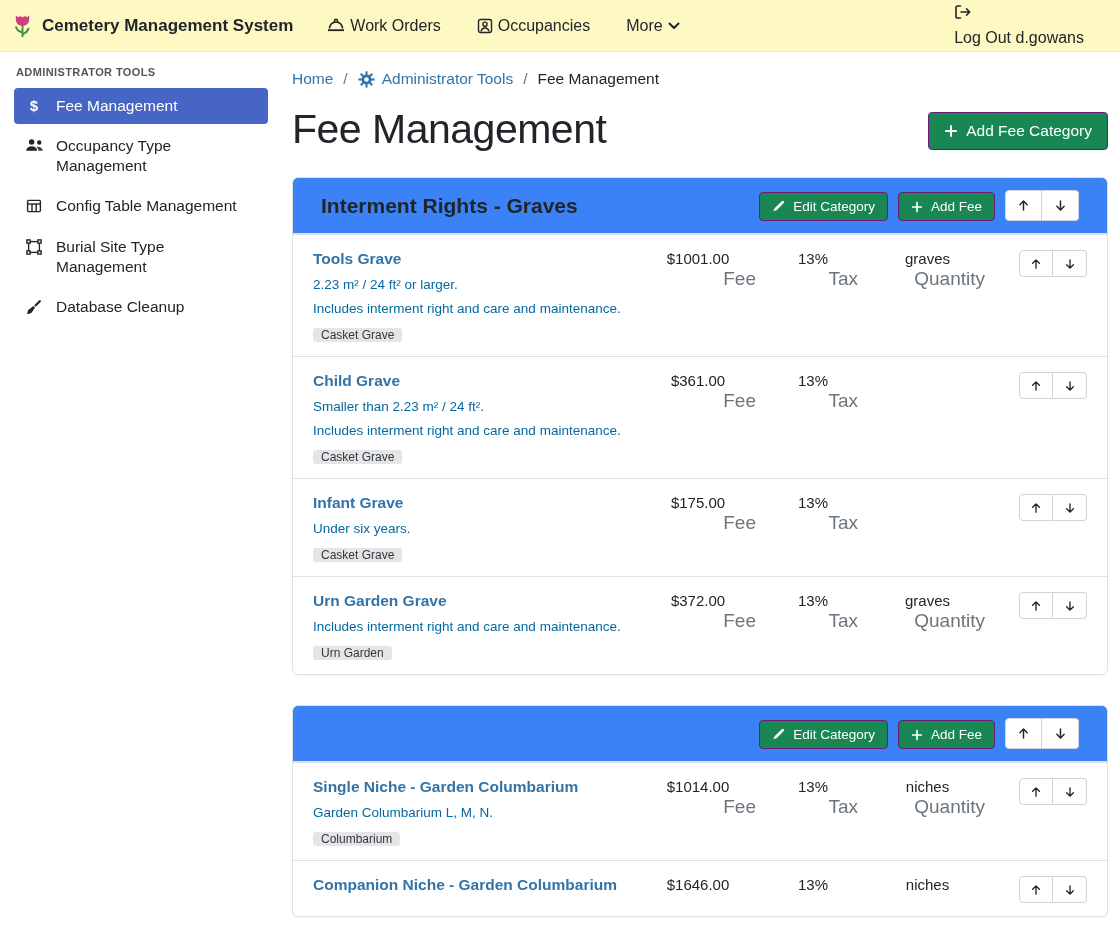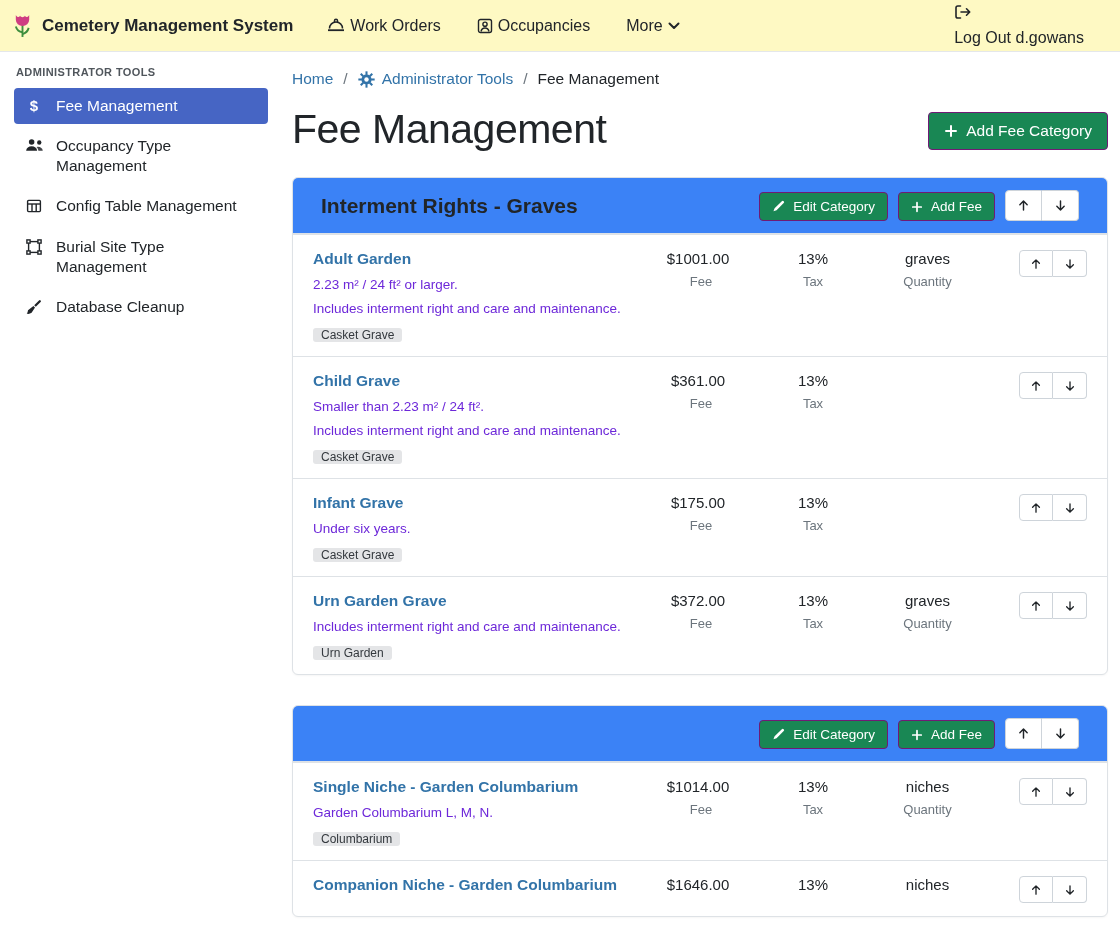--- a/index.html
+++ b/index.html
@@ -66,27 +66,27 @@
     padding:12px 28px; display:flex; align-items:center;
   }
   .card-title { font-size:21px; font-weight:600; }
   .card-actions { margin-left:auto; display:flex; align-items:flex-end; gap:10px; }
   .fee-row {
     display:grid; grid-template-columns:1fr 110px 90px 115px 90px; column-gap:12px;
     padding:15px 20px 13px; align-items:start; border-top:1px solid #dee2e6;
   }
   .card .fee-row:nth-of-type(1) { border-top:none; }
   .fee-name { color:#3273a8; font-weight:700; font-size:15.5px; margin-bottom:9px; cursor:pointer; }
-  .fee-desc { font-size:13.5px; color:#6d28d9; margin-bottom:9px; }
+  .fee-desc { font-size:13.5px; color:#0369a1; margin-bottom:9px; }
   .badge {
     display:inline-block; background:#e4e5e7; color:#33383d;
     font-size:12px; padding:0 8px; border-radius:3px; margin-top:1px;
   }
   .val { font-size:15px; color:#212529; }
-  .val-label { font-size:13px; color:#6c757d; margin-top:7px; text-align:center; }
+  .val-label { font-size:19px; color:#6c757d; margin-top:1px; text-align:right; }
   .col-fee .val { text-align:center; padding-right:6px; }
   .col-tax .val, .col-qty .val { text-align:center; }
   .row-arrows { display:flex; justify-content:flex-end; }
 </style>
 </head>
 <body>
 
 <div class="navbar">
   <div class="brand">
     <span class="icon-box">
@@ -274,21 +274,21 @@
                     <path d="M8 2.5v11M3.5 9 8 13.5 12.5 9"></path>
                   </svg>
                 </span>
             </button>
           </div>
         </div>
       </div>
 
       <div class="fee-row">
         <div>
-          <div class="fee-name">Adult Garden</div>
+          <div class="fee-name">Tools Grave</div>
           <div class="fee-desc">2.23 m² / 24 ft² or larger.</div>
           <div class="fee-desc">Includes interment right and care and maintenance.</div>
           <span class="badge">Casket Grave</span>
         </div>
         <div class="col-fee">
           <div class="val">$1001.00</div>
           <div class="val-label">Fee</div>
         </div>
         <div class="col-tax">
           <div class="val">13%</div>

